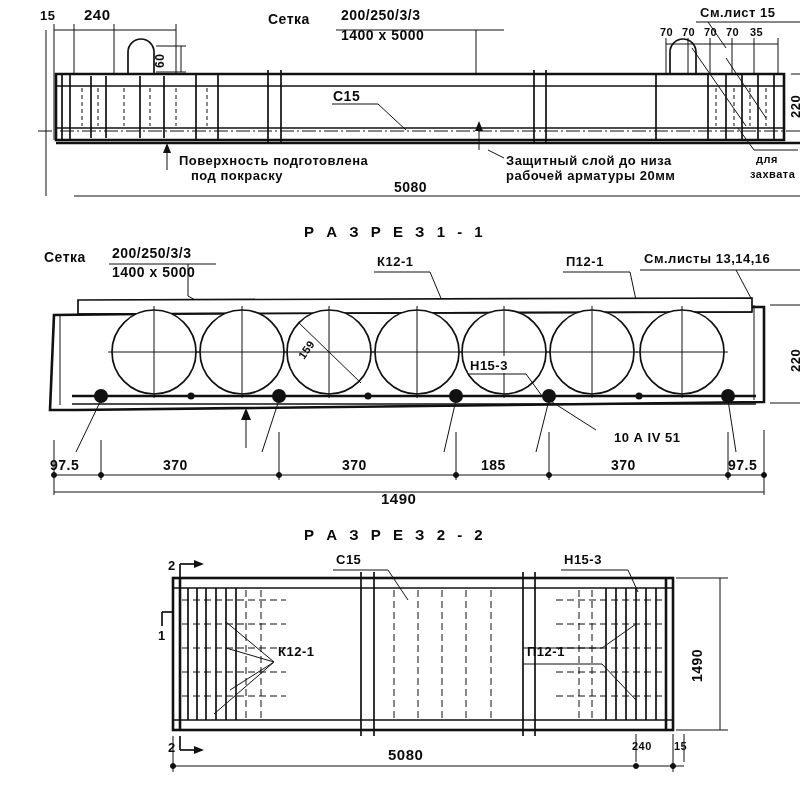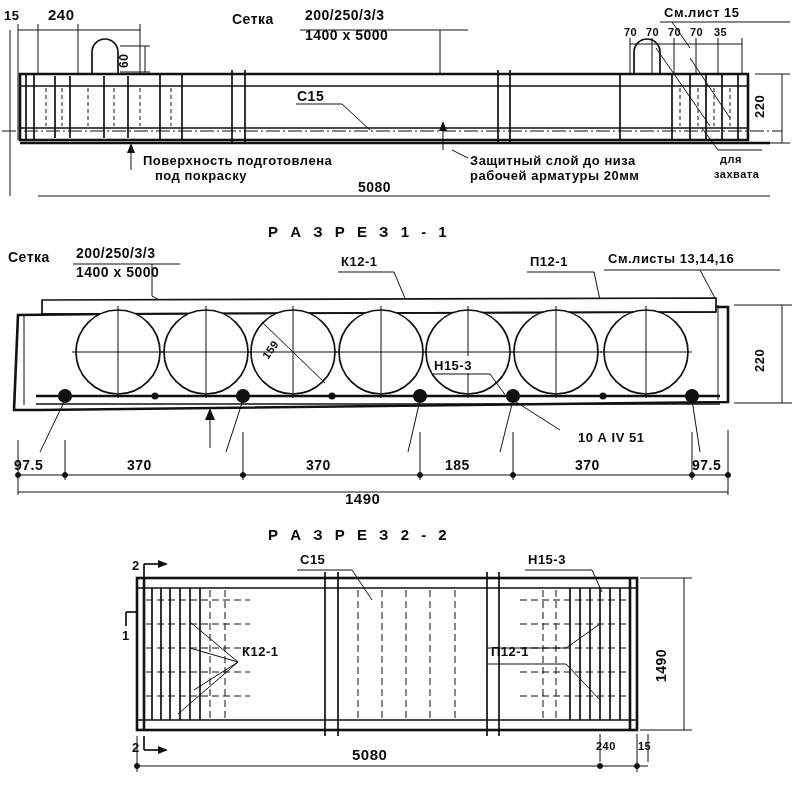--- a/index.html
+++ b/index.html
@@ -4,21 +4,21 @@
 <style>
   html,body{margin:0;padding:0;}
   body{
     width:800px;height:800px;
     background:#ffffff;
     font-family:"Liberation Sans", sans-serif;
     color:#000;
     overflow:hidden;
     position:relative;
   }
-  #sheet{position:absolute;inset:0;}
+  #sheet{position:absolute;inset:0;padding-left:36px;}
   svg{display:block;}
   .txt{
     font-family:"Liberation Sans", sans-serif;
     font-weight:bold;
     fill:#0a0a0a;
     letter-spacing:0.5px;
   }
   .t13{font-size:13px;}
   .t12{font-size:12px;}
   .t14{font-size:14px;}

